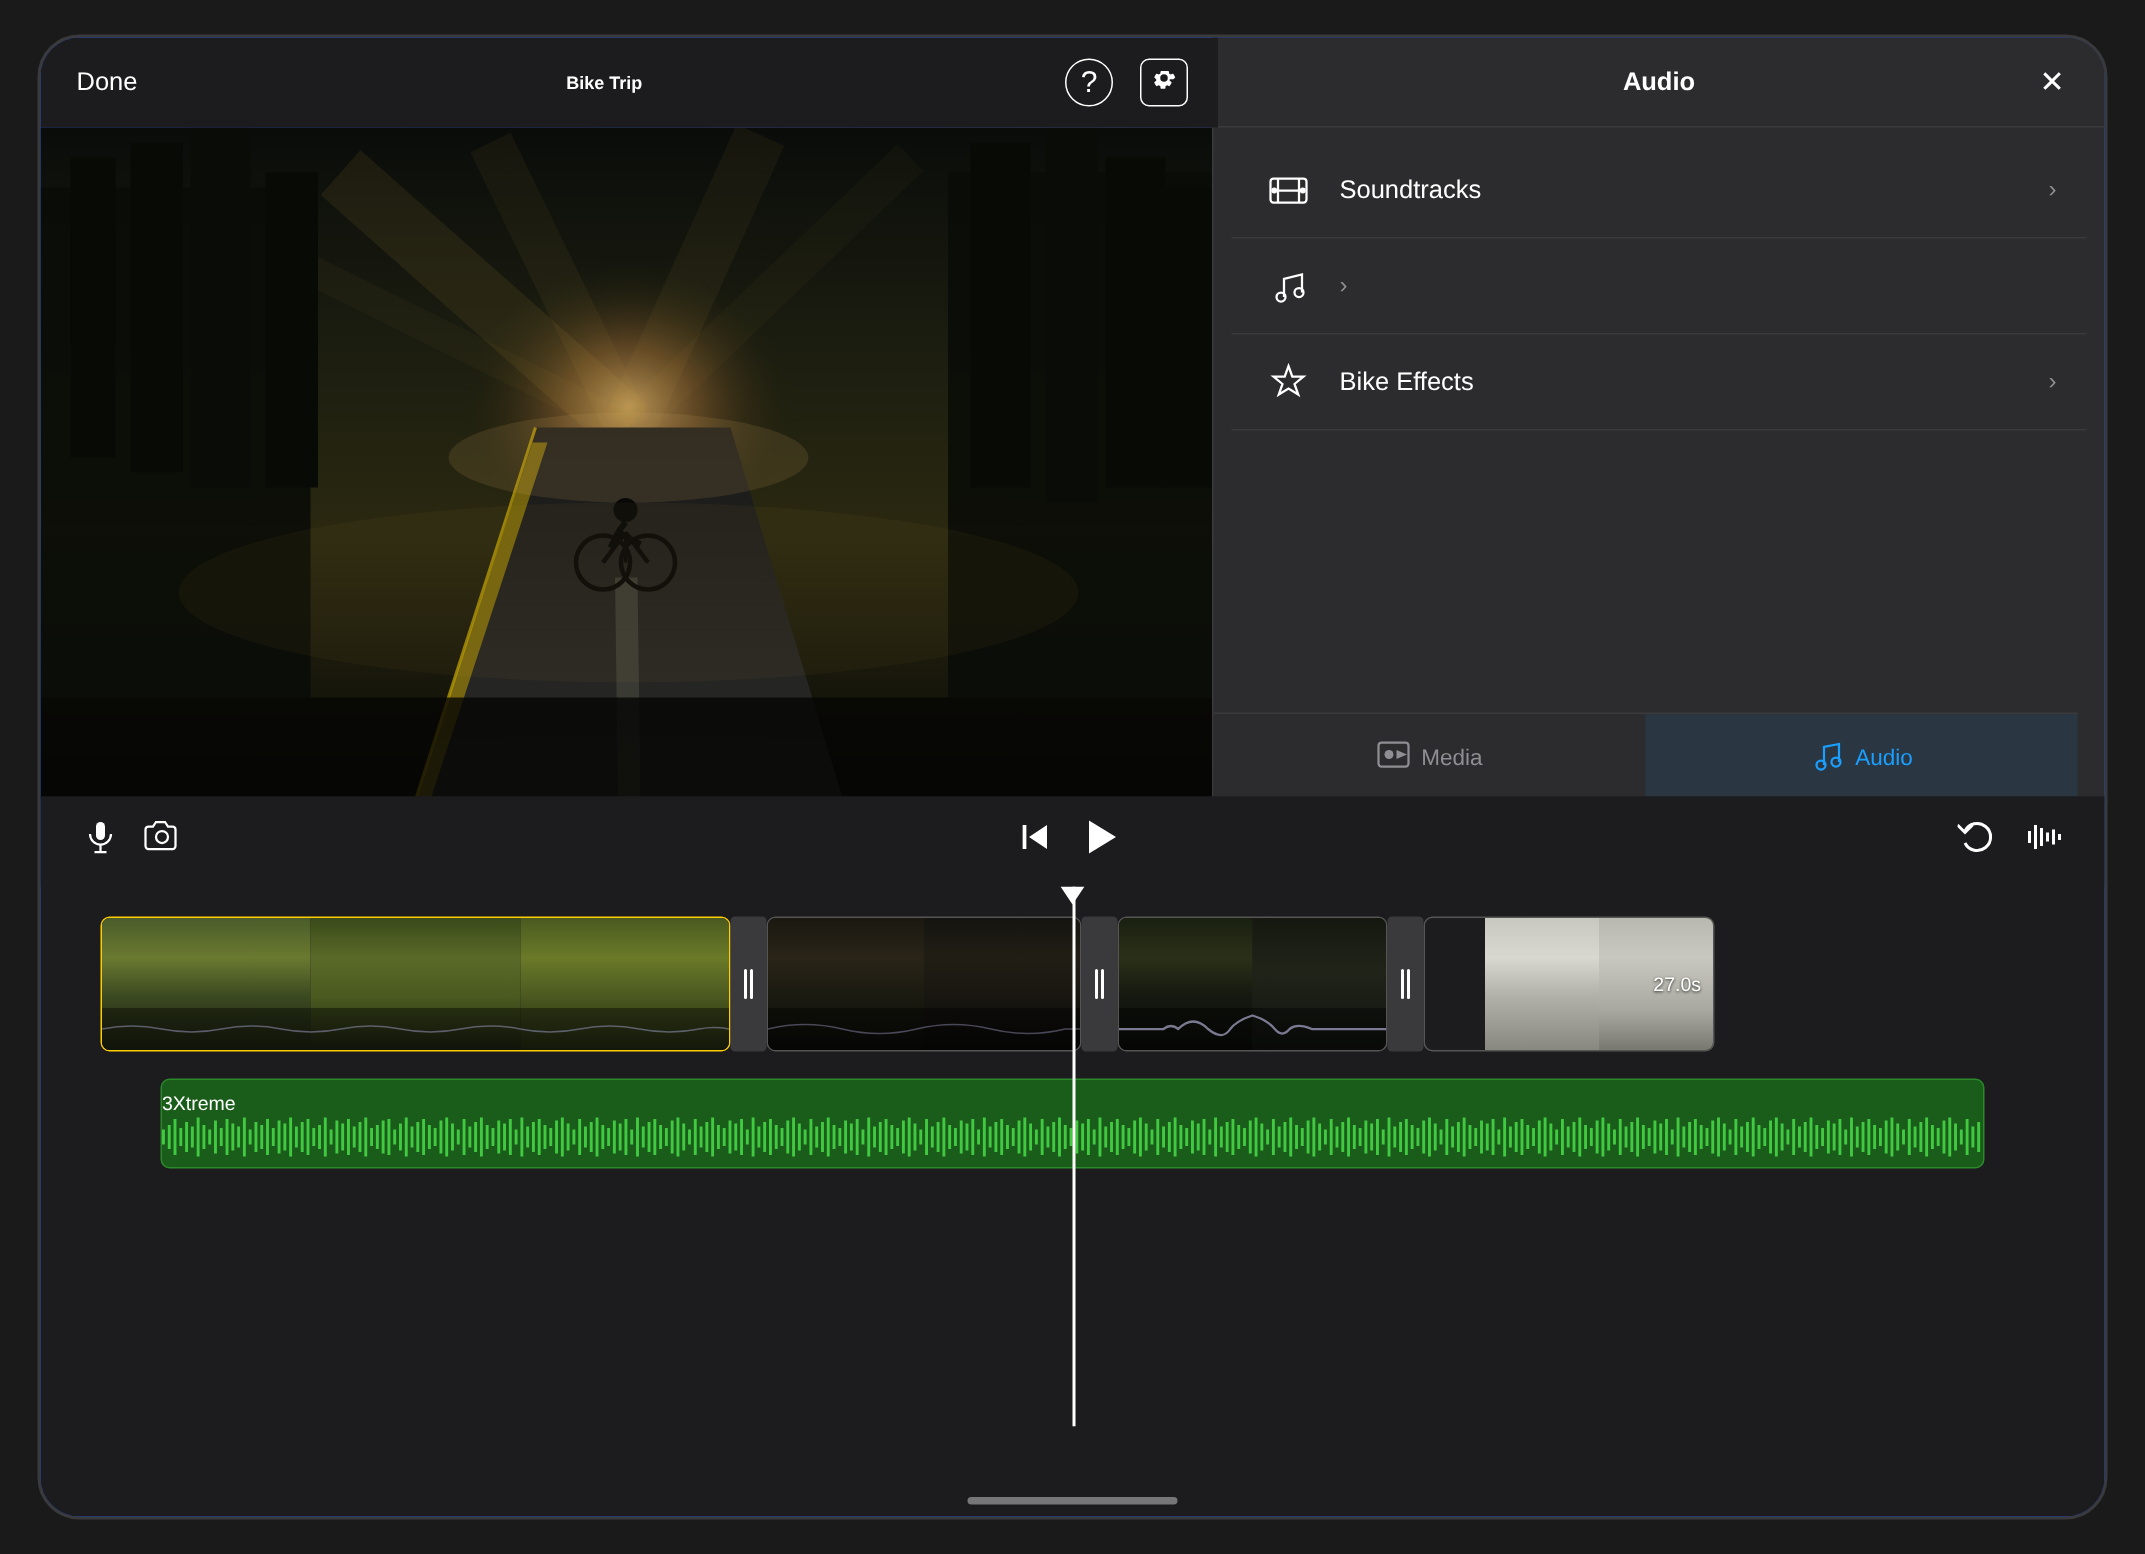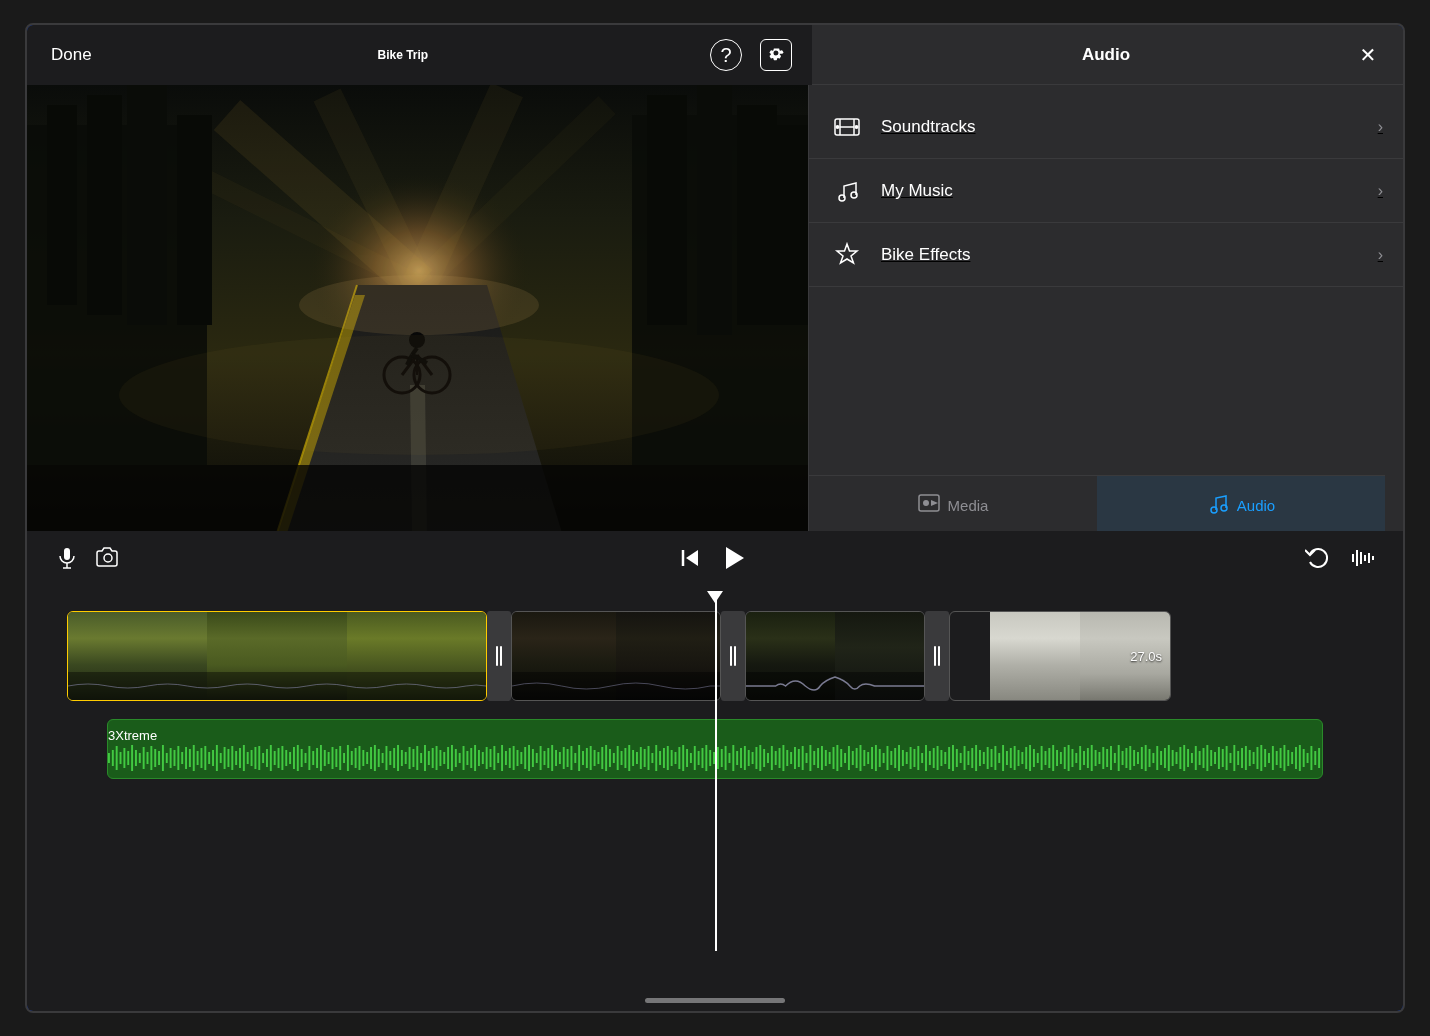--- a/index.html
+++ b/index.html
@@ -10,21 +10,21 @@
       font-family: -apple-system, BlinkMacSystemFont, 'SF Pro Display', 'Helvetica Neue', sans-serif;
       overflow: hidden;
       display: flex;
       align-items: center;
       justify-content: center;
     }
     .device-frame {
       width: 1380px;
       height: 990px;
       background: #1d4ed8;
-      border-radius: 8px;
+      border-radius: 28px;
       overflow: hidden;
       position: relative;
       border: 2px solid #3a3a3c;
     }
     
     .top-toolbar {
       display: flex;
       align-items: center;
       justify-content: space-between;
       background: #1c1c1e;
@@ -137,22 +137,21 @@
       cursor: pointer;
       background: none;
       border: none;
       width: 30px;
       height: 30px;
       display: flex;
       align-items: center;
       justify-content: center;
     }
     .audio-menu-items {
-      padding: 10px 0;
-      text-decoration: underline;
+      padding: 10px 12px;
     }
     .audio-menu-item {
       display: flex;
       align-items: center;
       padding: 0 20px;
       height: 64px;
       cursor: pointer;
       border-bottom: 1px solid #3a3a3c;
     }
     .audio-menu-icon {
@@ -526,21 +525,20 @@
       </div>
 
       <div class="audio-menu-item">
         <div class="audio-menu-icon">
           <svg width="26" height="26" viewBox="0 0 26 26" fill="white">
             <path d="M10 20V8l12-3v12" stroke="white" stroke-width="1.5" fill="none"></path>
             <circle cx="8" cy="20" r="3" fill="none" stroke="white" stroke-width="1.5"></circle>
             <circle cx="20" cy="17" r="3" fill="none" stroke="white" stroke-width="1.5"></circle>
           </svg>
         </div>
-        <span class="audio-menu-label">My Music</span>
         <span class="audio-menu-chevron">›</span>
       </div>
 
       <div class="audio-menu-item">
         <div class="audio-menu-icon">
           <svg width="28" height="28" viewBox="0 0 28 28" fill="none" stroke="white" stroke-width="1.5">
             <path d="M14 3 L16.5 10 L24 10 L18 15 L20.5 22 L14 18 L7.5 22 L10 15 L4 10 L11.5 10 Z"></path>
           </svg>
         </div>
         <span class="audio-menu-label">Bike Effects</span>
@@ -680,21 +678,21 @@
           </div>
         </div>
 
         <div class="clip-handle" style="height:90px;">
           <svg width="16" height="24" viewBox="0 0 16 24" fill="white">
             <rect x="5" y="2" width="2" height="20" rx="1" fill="white"></rect>
             <rect x="9" y="2" width="2" height="20" rx="1" fill="white"></rect>
           </svg>
         </div>
 
-        <div class="video-clip clip4" style="width:222px;padding-left:40px;">
+        <div class="video-clip clip4" style="width:194px;padding-left:40px;">
           <div class="video-clip-inner">
             <div class="clip-frame clip4-bg1" style="flex:1;"></div>
             <div class="clip-frame" style="flex:1; background:linear-gradient(180deg,#b8b8b0 0%,#c8c8c0 30%,#a8a8a0 70%,#787870 100%);"></div>
           </div>
           <span class="clip-duration">27.0s</span>
         </div>
 
       </div>
 
       <div style="padding: 0 40px;">

